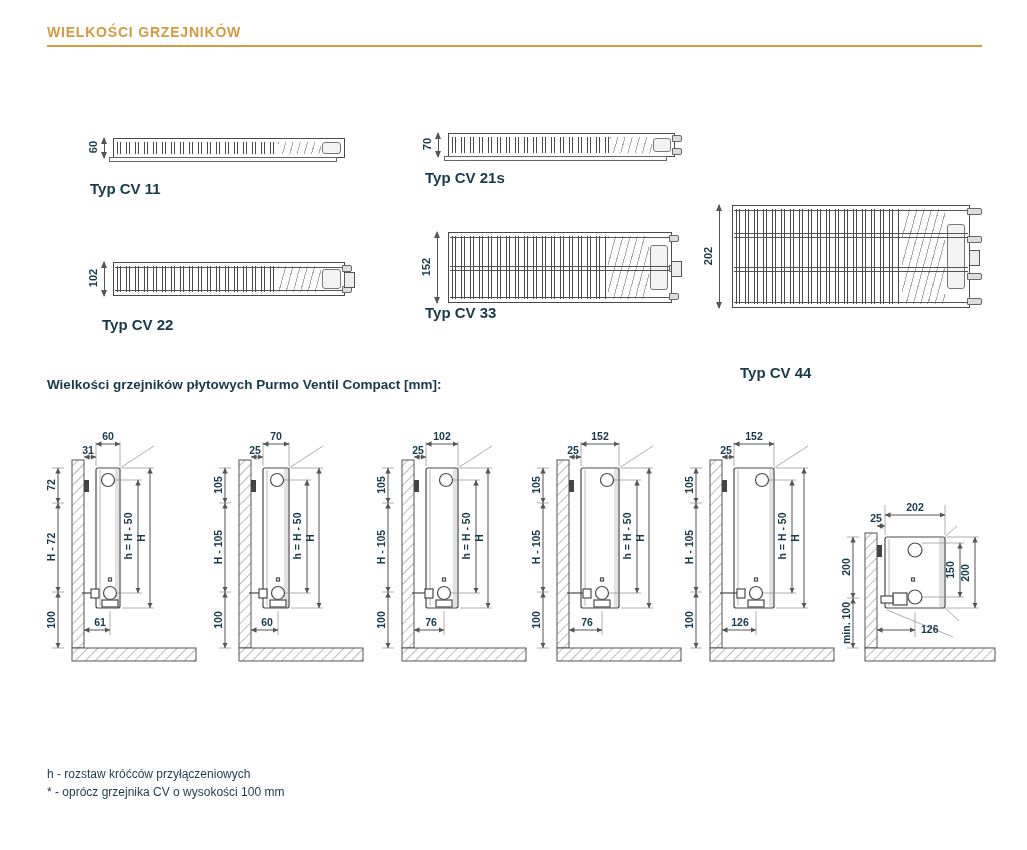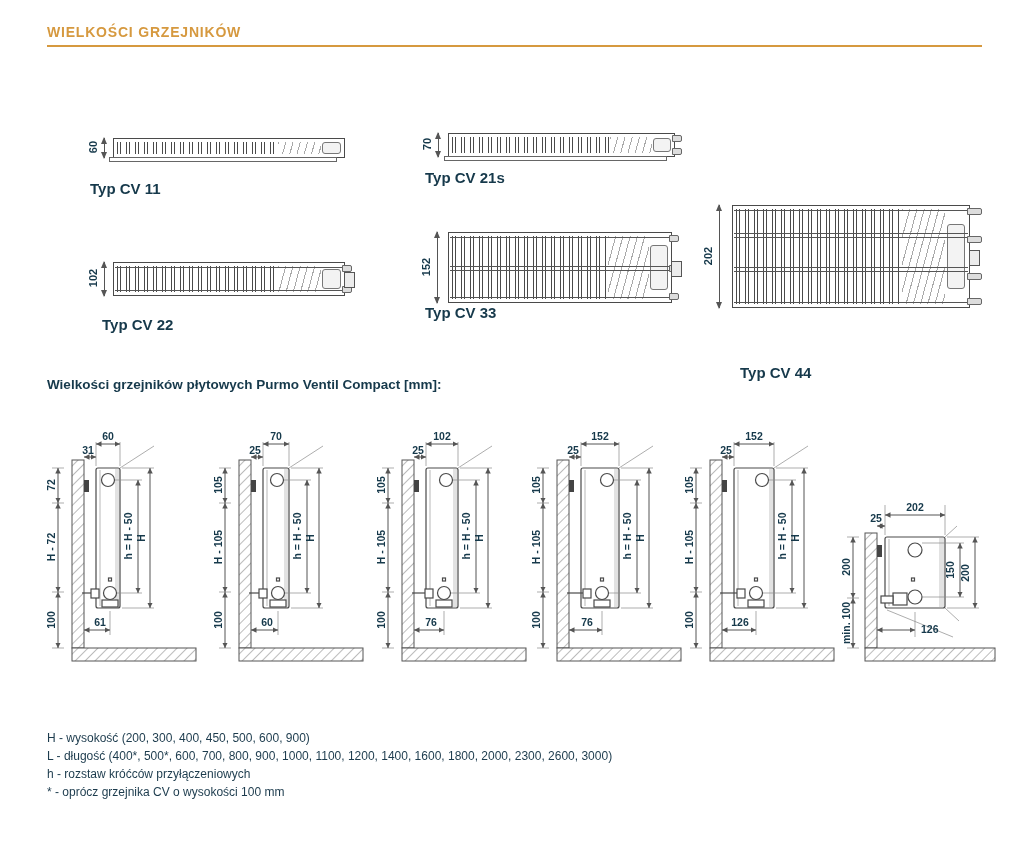--- a/index.html
+++ b/index.html
@@ -432,18 +432,16 @@
       <line class="dim" x1="115" y1="53" x2="115" y2="107" marker-start="url(#ar)" marker-end="url(#ar)"></line>
       <text class="dt" text-anchor="middle" transform="rotate(-90 109 80)" x="109" y="80">150</text>
       <line class="dim" x1="130" y1="47" x2="130" y2="118" marker-start="url(#ar)" marker-end="url(#ar)"></line>
       <text class="dt" text-anchor="middle" transform="rotate(-90 124 83)" x="124" y="83">200</text>
       <line class="thin" x1="70" y1="122" x2="70" y2="147"></line>
       <line class="dim" x1="32" y1="140" x2="70" y2="140" marker-start="url(#ar)" marker-end="url(#ar)"></line>
       <text class="dt" x="76" y="143" text-anchor="start">126</text>
     </g>
   </svg>
 
-  <div class="footnote" style="left:47px;top:731px;">H - wysokość (200, 300, 400, 450, 500, 600, 900)</div>
-  <div class="footnote" style="left:47px;top:749px;">L - długość (400*, 500*, 600, 700, 800, 900, 1000, 1100, 1200, 1400, 1600, 1800, 2000, 2300, 2600, 3000)</div>
   <div class="footnote" style="left:47px;top:767px;">h - rozstaw króćców przyłączeniowych</div>
   <div class="footnote" style="left:47px;top:785px;">* - oprócz grzejnika CV o wysokości 100 mm</div>
 
 </div>
 
 </body></html>

